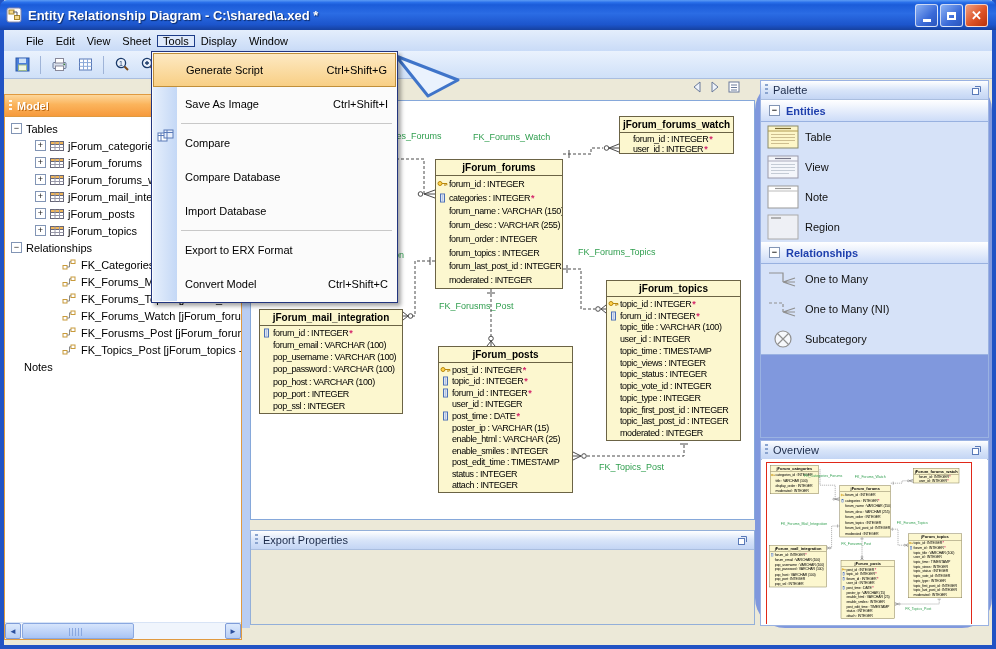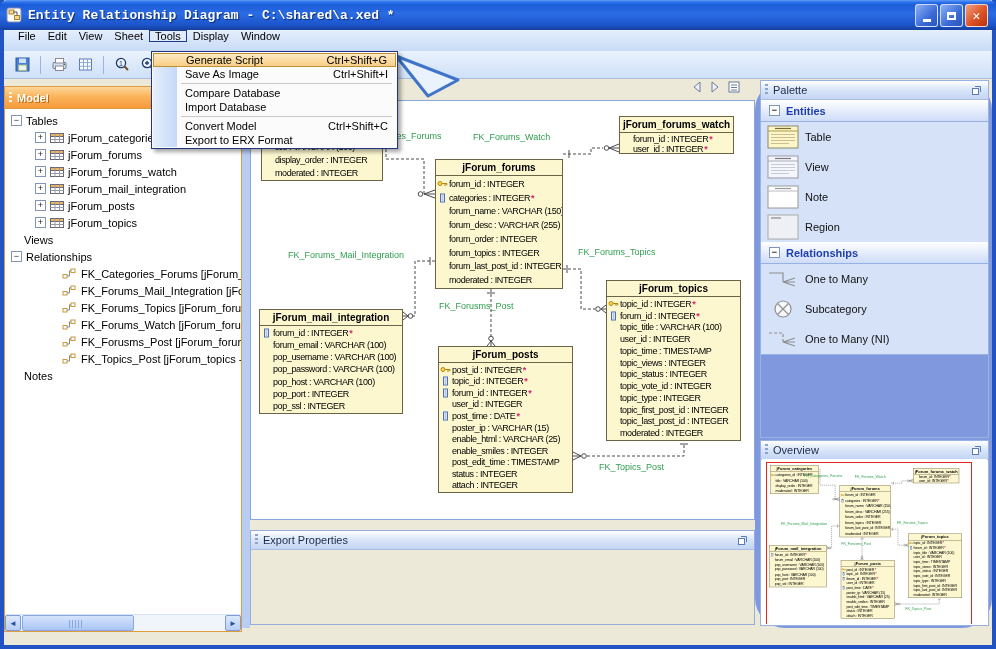--- a/index.html
+++ b/index.html
@@ -5,42 +5,42 @@
   html,body{margin:0;padding:0;width:996px;height:649px;overflow:hidden;
     font-family:"Liberation Sans",sans-serif;background:#ece9d8;}
   .app{position:absolute;inset:0;}
   
   .frame-l{position:absolute;left:0;top:0;width:4px;bottom:0;background:#2153c4;}
   .frame-r{position:absolute;right:0;top:0;width:4px;bottom:0;background:#2153c4;}
   .frame-b{position:absolute;left:0;bottom:0;height:4px;right:0;background:#2153c4;}
   
   .titlebar{position:absolute;left:0;top:0;right:0;height:30px;z-index:20;
     background:linear-gradient(180deg,#5c9cf5 0%,#2a70ea 8%,#1b5cd9 16%,#2b6ce4 45%,#1c55cc 82%,#16419f 100%);
-    border-radius:7px 7px 0 0;display:flex;align-items:center;color:#fff;font-family:Liberation Mono, monospace;}
+    border-radius:7px 7px 0 0;display:flex;align-items:center;color:#fff;}
   .title-text{font-weight:bold;font-size:13px;text-shadow:1px 1px 1px #0a2a6a;margin-left:6px;white-space:nowrap;}
   .title-icon{margin-left:6px;display:flex;}
   .winbtns{position:absolute;right:8px;top:4px;display:flex;gap:2px;}
   .wbtn{width:21px;height:21px;border-radius:3px;border:1px solid rgba(255,255,255,.75);
     background:linear-gradient(135deg,#8cb2f4,#3a6ad8 60%,#2a55bd);display:flex;align-items:center;justify-content:center;color:#fff;}
   .wbtn.close{background:linear-gradient(135deg,#f0a080,#dd5326 55%,#b8320c);font-weight:bold;font-size:13px;}
   .glyph-min{width:8px;height:3px;background:#fff;margin-top:10px;}
   .glyph-max{width:9px;height:8px;border:2px solid #fff;border-top-width:3px;box-sizing:border-box;}
   
   .menubar{position:absolute;left:4px;right:4px;top:30px;height:21px;z-index:19;
-    background:linear-gradient(180deg,#e4eefc,#c9dbf7);display:flex;align-items:flex-start;padding-left:8px;}
+    background:linear-gradient(180deg,#e4eefc,#c9dbf7);display:flex;align-items:center;padding-left:16px;}
   .menu-item{padding:0 6px;font-size:11px;display:flex;align-items:center;color:#000;}
   .menu-item.active{background:#dfeafb;outline:1px solid #1c3c88;outline-offset:-1px;}
   
   .toolbar{position:absolute;left:4px;right:4px;top:51px;height:27px;
     background:linear-gradient(180deg,#eaf2fd,#cfe0f8);border-bottom:1px solid #aabedf;
     display:flex;align-items:center;padding-left:6px;gap:2px;}
   .tbtn{width:24px;height:22px;display:flex;align-items:center;justify-content:center;}
   .tsep{width:1px;height:18px;background:#9fb4d8;margin:0 4px;}
   
-  .model-panel{position:absolute;left:4px;top:86px;width:238px;height:546px;
+  .model-panel{position:absolute;left:4px;top:94px;width:238px;height:546px;
     background:#fff;border:1px solid #e09a40;box-sizing:border-box;z-index:5;}
   .model-head{height:21px;background:linear-gradient(180deg,#fdd79b,#fbb45c 45%,#f69a3c);
     display:flex;align-items:center;color:#fff;font-weight:bold;font-size:11px;
     text-shadow:1px 1px 0 #c06a10;border-bottom:1px solid #e09a40;}
   .grip{width:3px;height:12px;margin:0 5px 0 4px;
     background:repeating-linear-gradient(180deg,rgba(255,255,255,.9) 0 2px,transparent 2px 4px);}
   .grip.blue{background:repeating-linear-gradient(180deg,#8aa4cf 0 2px,transparent 2px 4px);}
   .tree{position:absolute;left:0;right:0;top:21px;bottom:16px;overflow:hidden;padding-top:4px;}
   .trow{height:17px;display:flex;align-items:center;font-size:11px;white-space:nowrap;color:#000;}
   .tbox{width:9px;height:9px;border:1px solid #8295b5;background:#fff;flex:none;
@@ -103,21 +103,21 @@
   .view-rect{position:absolute;left:4px;top:3px;width:204px;height:161px;
     border:1px solid #e02818;pointer-events:none;}
   
   .statusbar{position:absolute;left:4px;right:4px;top:628px;height:17px;background:#ece9d8;
     border-top:1px solid #b5b1a4;display:flex;align-items:center;font-size:11px;padding-left:6px;}
   
   .dropdown{position:absolute;left:151px;top:51px;width:243px;z-index:60;background:#fbfbfb;
     border:1px solid #22357e;box-shadow:3px 3px 4px rgba(0,0,0,.35);padding:1px;}
   .dd-strip{position:absolute;left:1px;top:1px;bottom:1px;width:24px;
     background:linear-gradient(90deg,#e6effc,#c4d8f6);}
-  .mrow{position:relative;height:14px;display:flex;align-items:center;
+  .mrow{position:relative;height:34px;display:flex;align-items:center;
     padding-left:32px;padding-right:8px;font-size:11px;z-index:1;color:#000;}
   .mrow .sc{margin-left:auto;}
   .mrow.hl{background:linear-gradient(180deg,#fde9c2,#f8cf85);
     border:1px solid #c08f3a;box-sizing:border-box;}
   .mi-icon{position:absolute;left:4px;top:3px;}
   .msep{height:5px;position:relative;z-index:1;}
   .msep::after{content:"";position:absolute;left:28px;right:4px;top:2px;border-top:1px solid #c8c8c8;}
   
   .callout{position:absolute;left:437px;top:84px;width:158px;height:50px;z-index:45;
     background:linear-gradient(180deg,#ffffff,#e8f1fd);border:3px solid #3f74c9;border-radius:10px;
@@ -280,24 +280,20 @@
         <div class="trow" style="padding-left: 30px;">
           <span class="tbox">+</span>
           <span class="tico">
             <svg width="14" height="12">
               <rect x="0.5" y="1.5" width="13" height="9" fill="#fff" stroke="#667"></rect>
               <rect x="0.5" y="1.5" width="13" height="3" fill="#f0b65a" stroke="#667"></rect>
               <path d="M5,1.5 V10.5 M9.5,1.5 V10.5 M0.5,7.5 H13.5" stroke="#99a"></path>
             </svg>
           </span>
           <span>jForum_topics</span>
-        </div>
-        <div class="trow" style="padding-left: 6px;">
-          <span style="width: 13px; flex: 0 0 auto;"></span>
-          <span>Views</span>
         </div>
         <div class="trow" style="padding-left: 6px;">
           <span class="tbox">−</span>
           <span>Relationships</span>
         </div>
         <div class="trow" style="padding-left: 44px;">
           <span style="width: 13px; flex: 0 0 auto;"></span>
           <span class="tico">
             <svg width="15" height="11">
               <rect x="1" y="6.5" width="4" height="3.5" fill="#fff" stroke="#c89a3a"></rect>
@@ -782,35 +778,35 @@
             <span class="pal-thumb">
               <svg width="34" height="24">
                 <path d="M3,6 H17 V15" fill="none" stroke="#909090" stroke-width="1.2"></path>
                 <path d="M17,15 L29,11 M17,15 H29 M17,15 L29,19" fill="none" stroke="#909090" stroke-width="1.2"></path>
               </svg>
             </span>
             <span>One to Many</span>
           </div>
           <div class="pal-item">
             <span class="pal-thumb">
+              <svg width="34" height="24">
+                <path d="M3,6 H17 V15" fill="none" stroke="#909090" stroke-width="1.2" stroke-dasharray="3,2"></path>
+                <path d="M17,15 L29,11 M17,15 H29 M17,15 L29,19" fill="none" stroke="#909090" stroke-width="1.2"></path>
+              </svg>
+            </span>
+            <span>One to Many (NI)</span>
+          </div>
+          <div class="pal-item">
+            <span class="pal-thumb">
               <svg width="26" height="24">
                 <circle cx="13" cy="12" r="8" fill="#f6f8fc" stroke="#909090" stroke-width="1.2"></circle>
                 <path d="M7.5,6.5 L18.5,17.5 M18.5,6.5 L7.5,17.5" stroke="#909090" stroke-width="1.2"></path>
               </svg>
             </span>
             <span>Subcategory</span>
-          </div>
-          <div class="pal-item">
-            <span class="pal-thumb">
-              <svg width="34" height="24">
-                <path d="M3,6 H17 V15" fill="none" stroke="#909090" stroke-width="1.2" stroke-dasharray="3,2"></path>
-                <path d="M17,15 L29,11 M17,15 H29 M17,15 L29,19" fill="none" stroke="#909090" stroke-width="1.2"></path>
-              </svg>
-            </span>
-            <span>One to Many (NI)</span>
           </div>
           <div class="pal-fill"></div>
         </div>
     </div>
     <div class="overview">
       <div class="bluehead">
         <span class="grip blue"></span>
         <span class="ttl">Overview</span>
         <span class="floatico">
             <svg width="11" height="11">
@@ -1148,27 +1144,36 @@
   <div class="mrow hl">
         <span>Generate Script</span>
         <span class="sc">Ctrl+Shift+G</span>
       </div>
       <div class="mrow">
         <span>Save As Image</span>
         <span class="sc">Ctrl+Shift+I</span>
       </div>
       <div class="msep"></div>
       <div class="mrow">
+        <span class="mi-icon"><svg width="17" height="15">
+            <rect x="1" y="4" width="9" height="8" fill="#fff" stroke="#5a7ab8"></rect>
+            <path d="M1,6.5 H10 M4,4 V12" stroke="#5a7ab8"></path>
+            <rect x="7" y="1" width="9" height="8" fill="#e8effc" stroke="#5a7ab8"></rect>
+            <path d="M7,3.5 H16 M10,1 V9" stroke="#5a7ab8"></path>
+          </svg></span>
+        <span>Compare</span>
+      </div>
+      <div class="mrow">
         <span>Compare Database</span>
       </div>
       <div class="mrow">
         <span>Import Database</span>
       </div>
       <div class="msep"></div>
       <div class="mrow">
+        <span>Export to ERX Format</span>
+      </div>
+      <div class="mrow">
         <span>Convert Model</span>
         <span class="sc">Ctrl+Shift+C</span>
       </div>
-      <div class="mrow">
-        <span>Export to ERX Format</span>
-      </div>
     </div>
 </div>
 
 </body></html>

